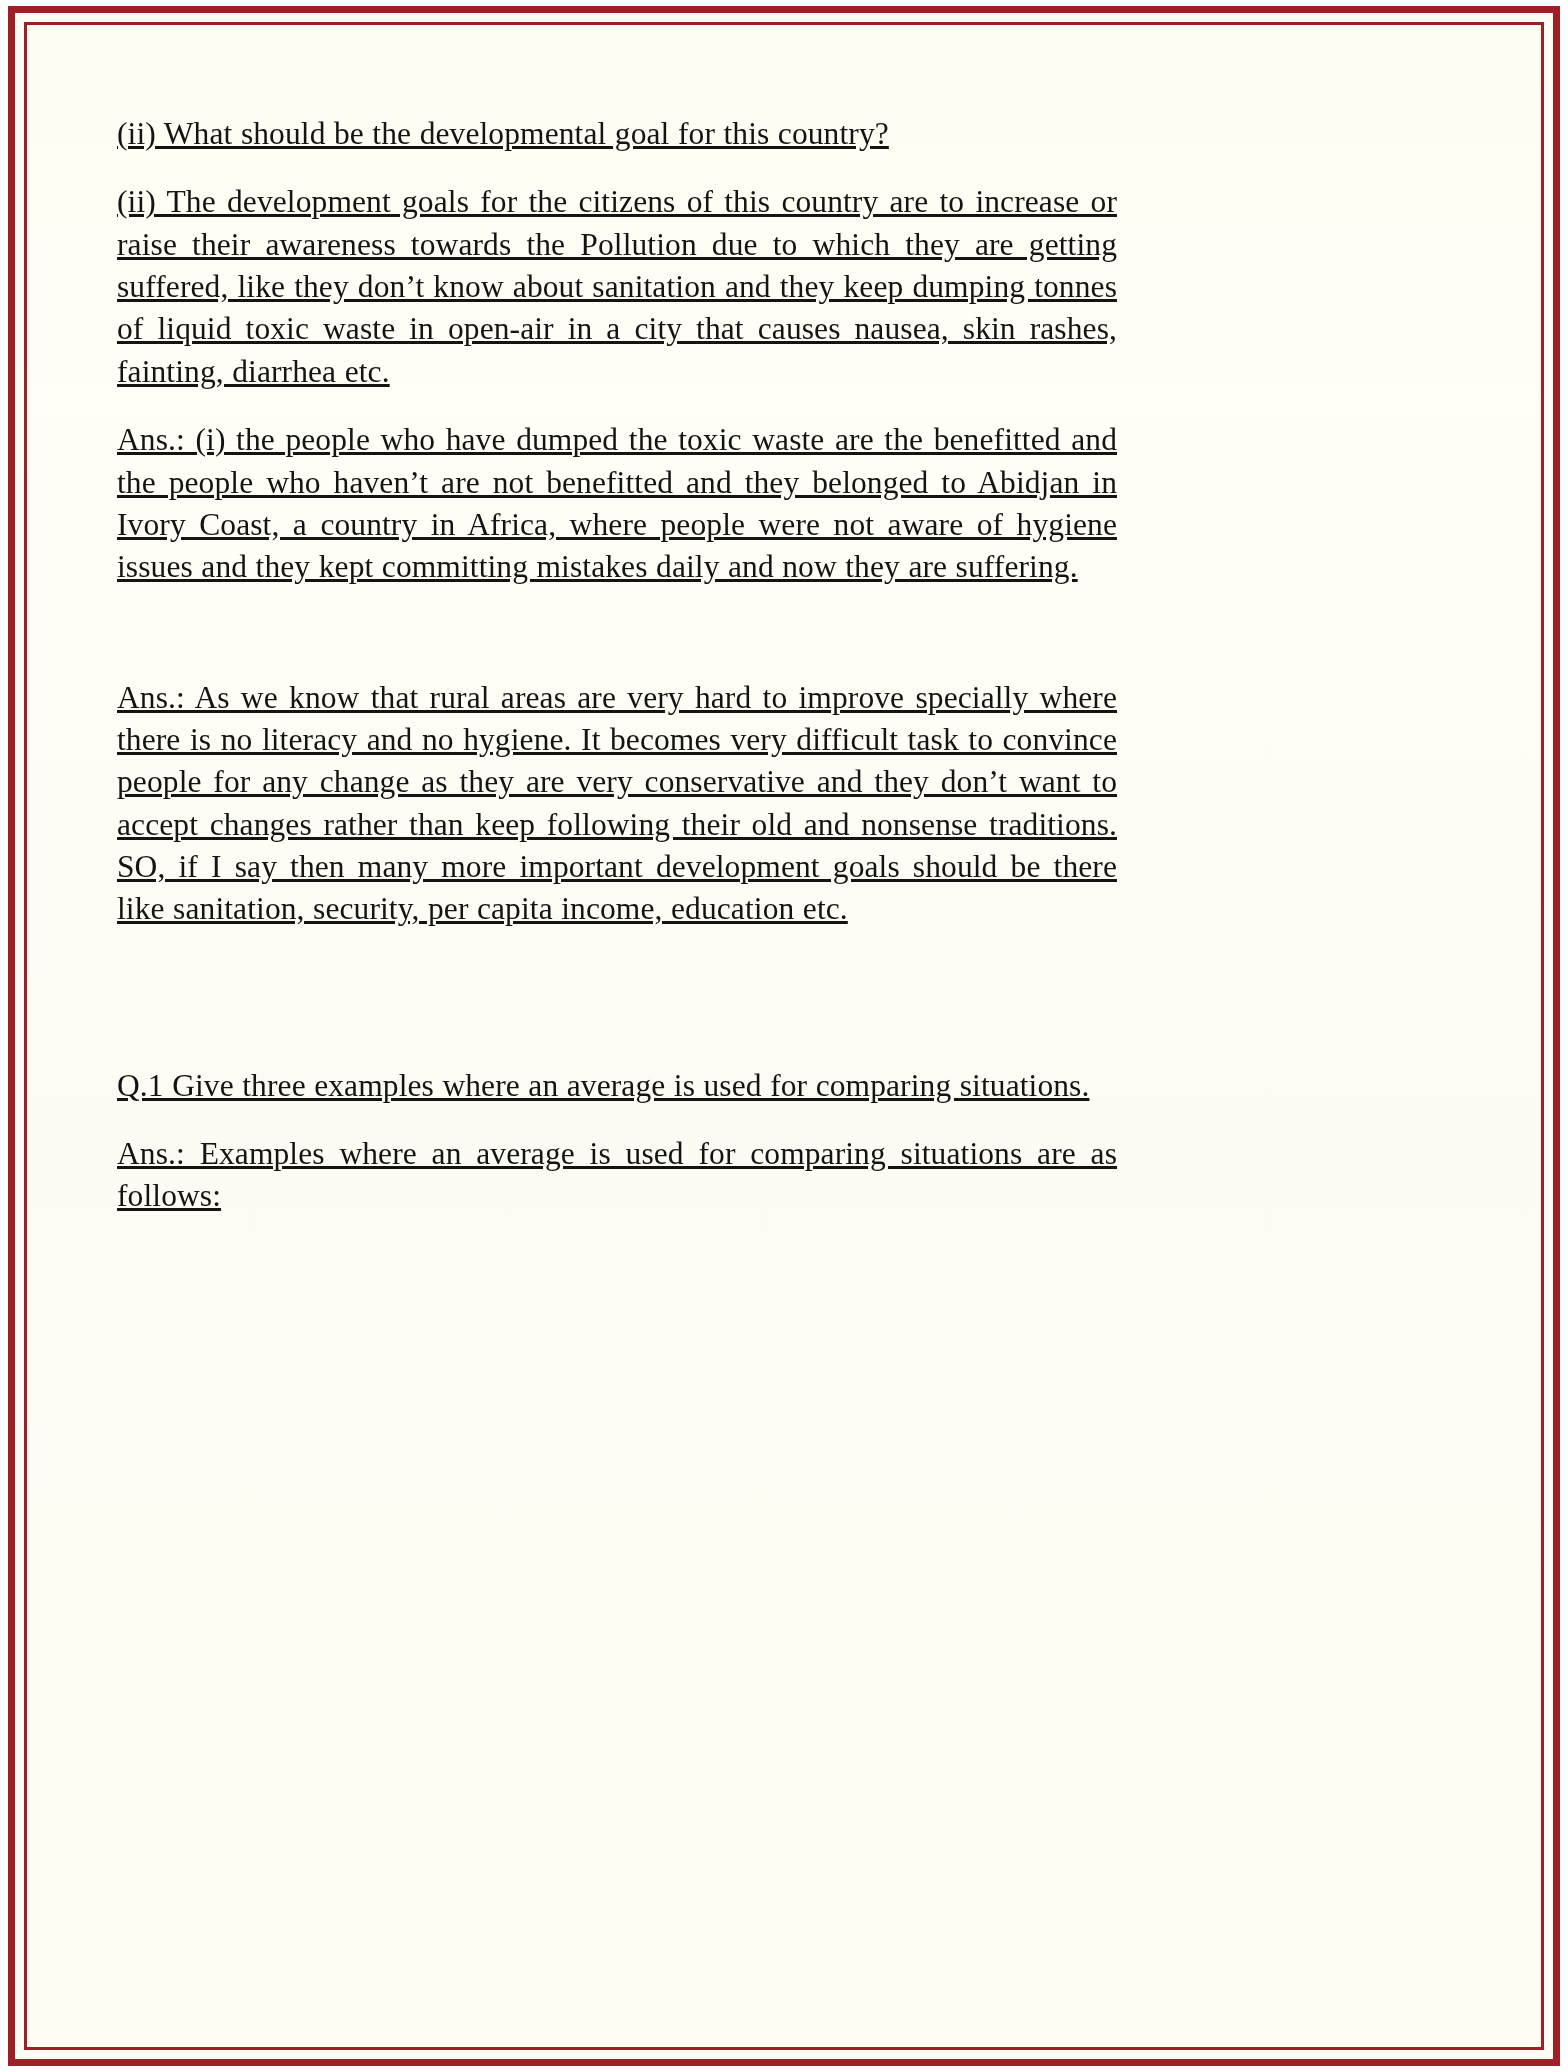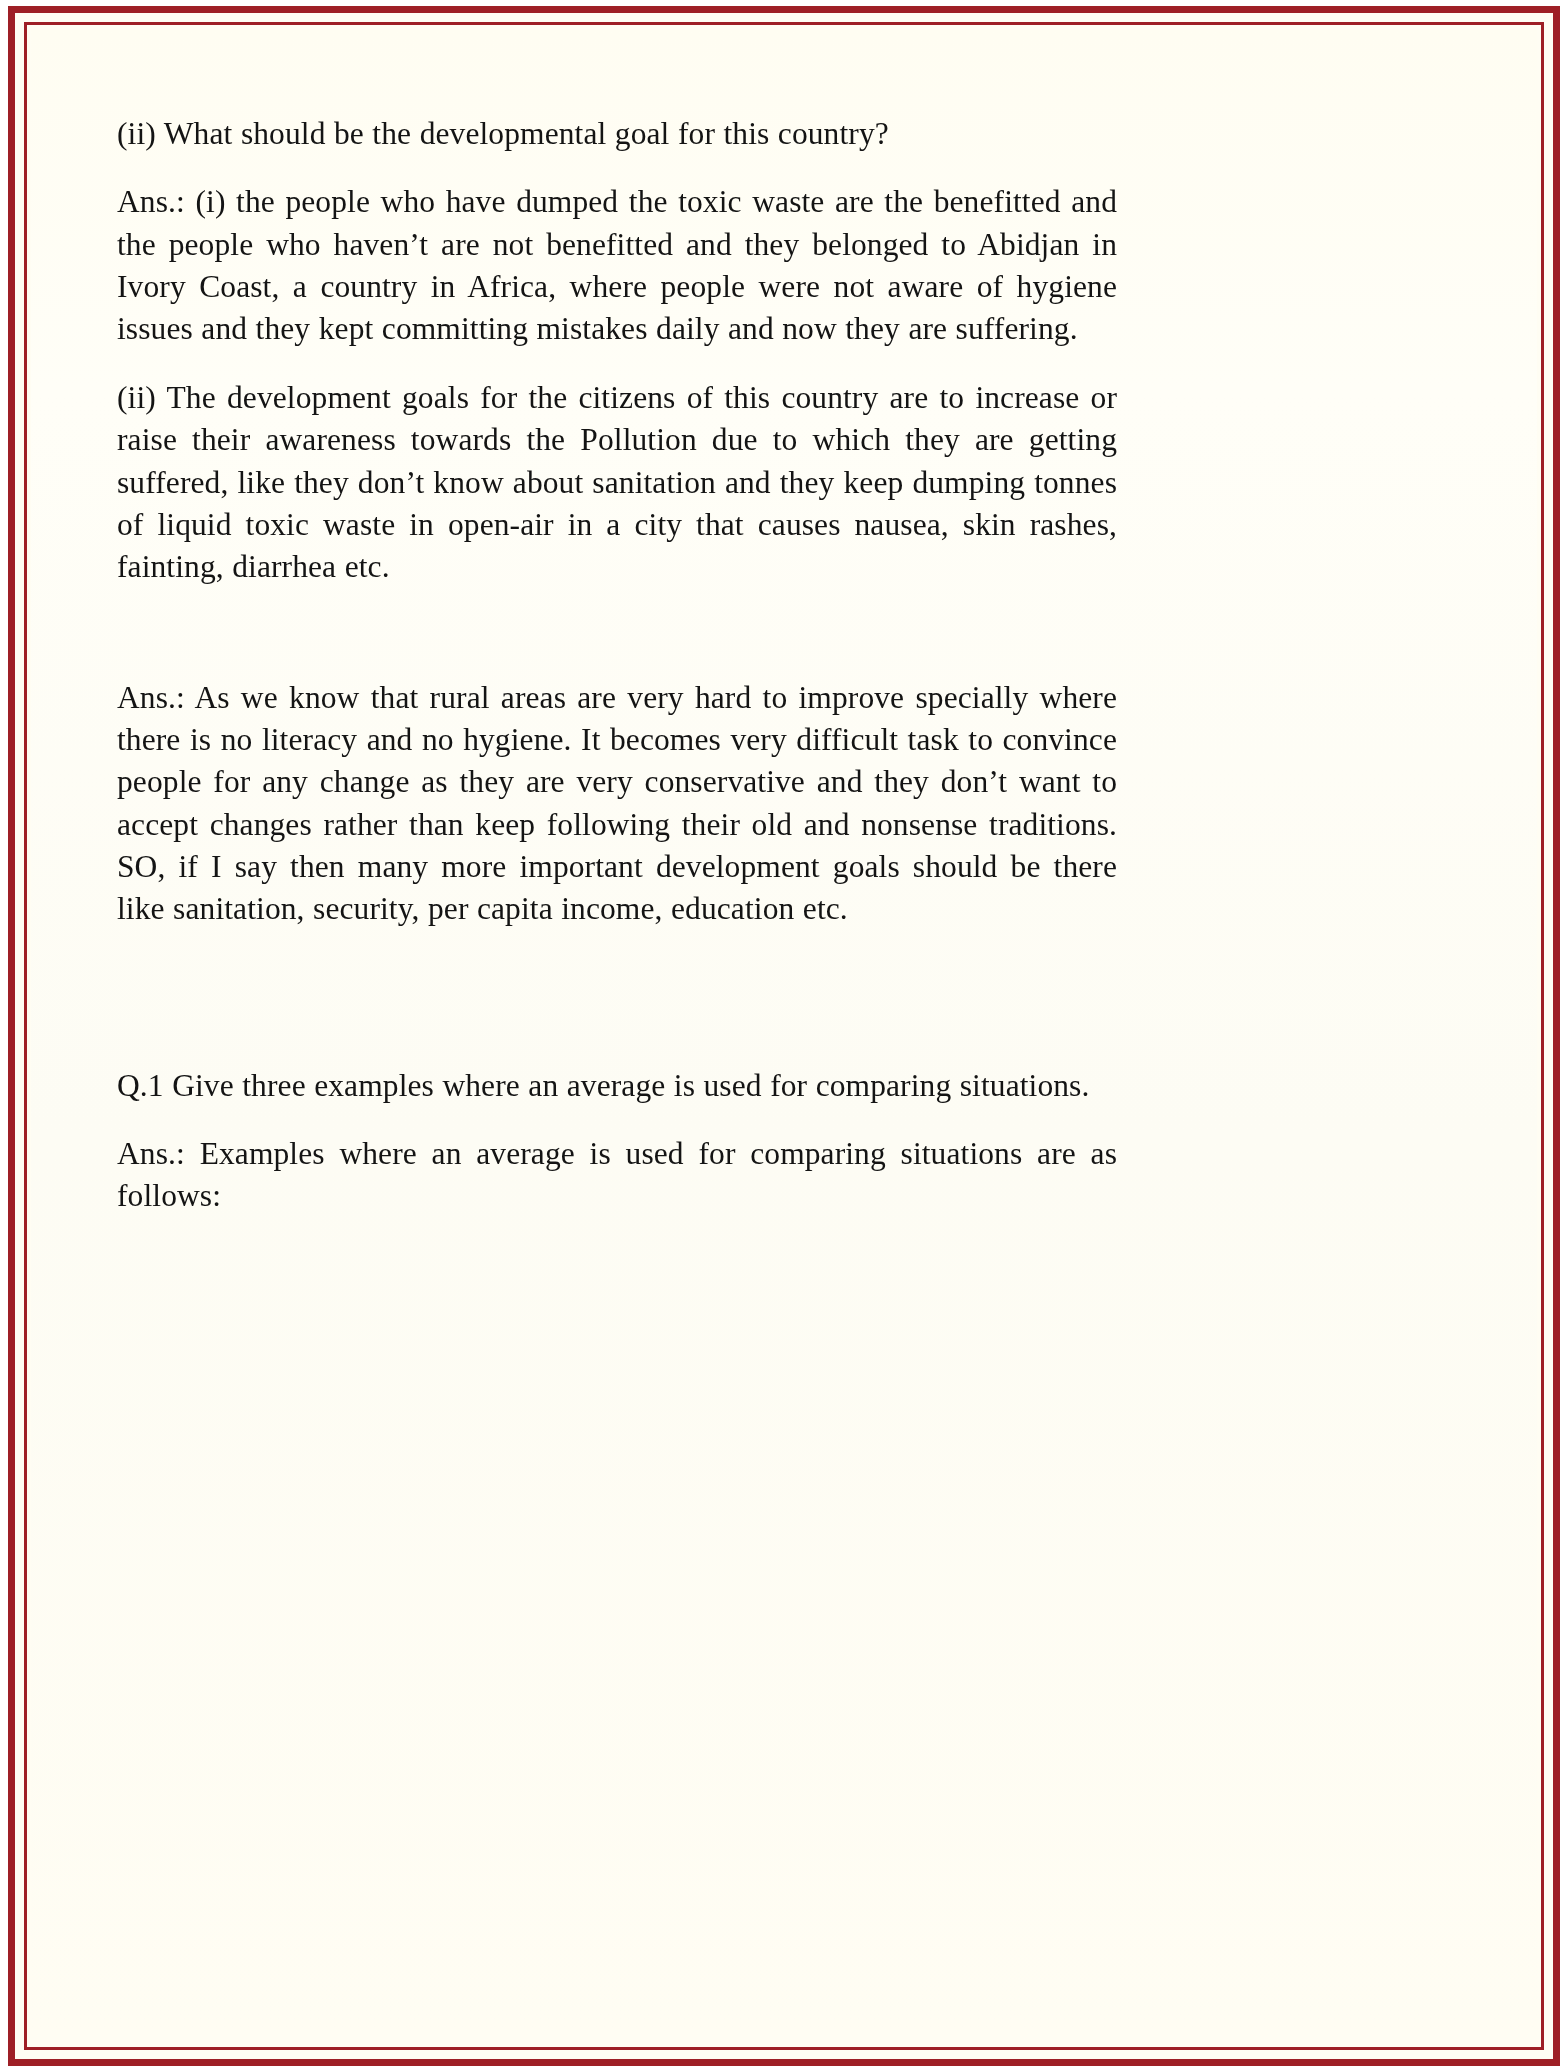--- a/index.html
+++ b/index.html
@@ -48,20 +48,21 @@
     overflow: hidden;
   }
 
   
   .content {
     position: absolute;
     left: 86px;
     top: 84px;
     width: 1000px;
     color: #141414;
+    text-decoration: underline;
   }
 
   .para {
     margin: 0 0 26px 0;
     font-size: 31.5px;
     line-height: 1.345;
     text-align: justify;
     text-justify: inter-word;
     letter-spacing: 0.1px;
     word-spacing: 0.5px;
@@ -92,23 +93,23 @@
 <body>
 
 <div class="page-frame">
   <div class="page-frame-inner">
     <div class="paper">
 
       <div class="content">
 
         <p class="para q-line">(ii) What should be the developmental goal for this country?</p>
 
+        <p class="para">(ii) The development goals for the citizens of this country are to increase or raise their awareness towards the Pollution due to which they are getting suffered, like they don’t know about sanitation and they keep dumping tonnes of liquid toxic waste in open-air in a city that causes nausea, skin rashes, fainting, diarrhea etc.</p>
+
         <p class="para">Ans.:  (i) the people who have dumped the toxic waste are the benefitted and the people who haven’t are not benefitted and they belonged to Abidjan in Ivory Coast, a country in Africa, where people were not aware of hygiene issues and they kept committing mistakes daily and now they are suffering.</p>
-
-        <p class="para">(ii) The development goals for the citizens of this country are to increase or raise their awareness towards the Pollution due to which they are getting suffered, like they don’t know about sanitation and they keep dumping tonnes of liquid toxic waste in open-air in a city that causes nausea, skin rashes, fainting, diarrhea etc.</p>
 
         <div class="spacer-lg"></div>
 
 
         <p class="para">Ans.:  As we know that rural areas are very hard to improve specially where there is no literacy and no hygiene. It becomes very difficult task to convince people for any change as they are very conservative and they don’t want to accept changes rather than keep following their old and nonsense traditions. SO, if I say then many more important development goals should be there like sanitation, security, per capita income, education etc.</p>
 
         <div class="spacer-md"></div>
 
 
         <div class="spacer-lg"></div>

